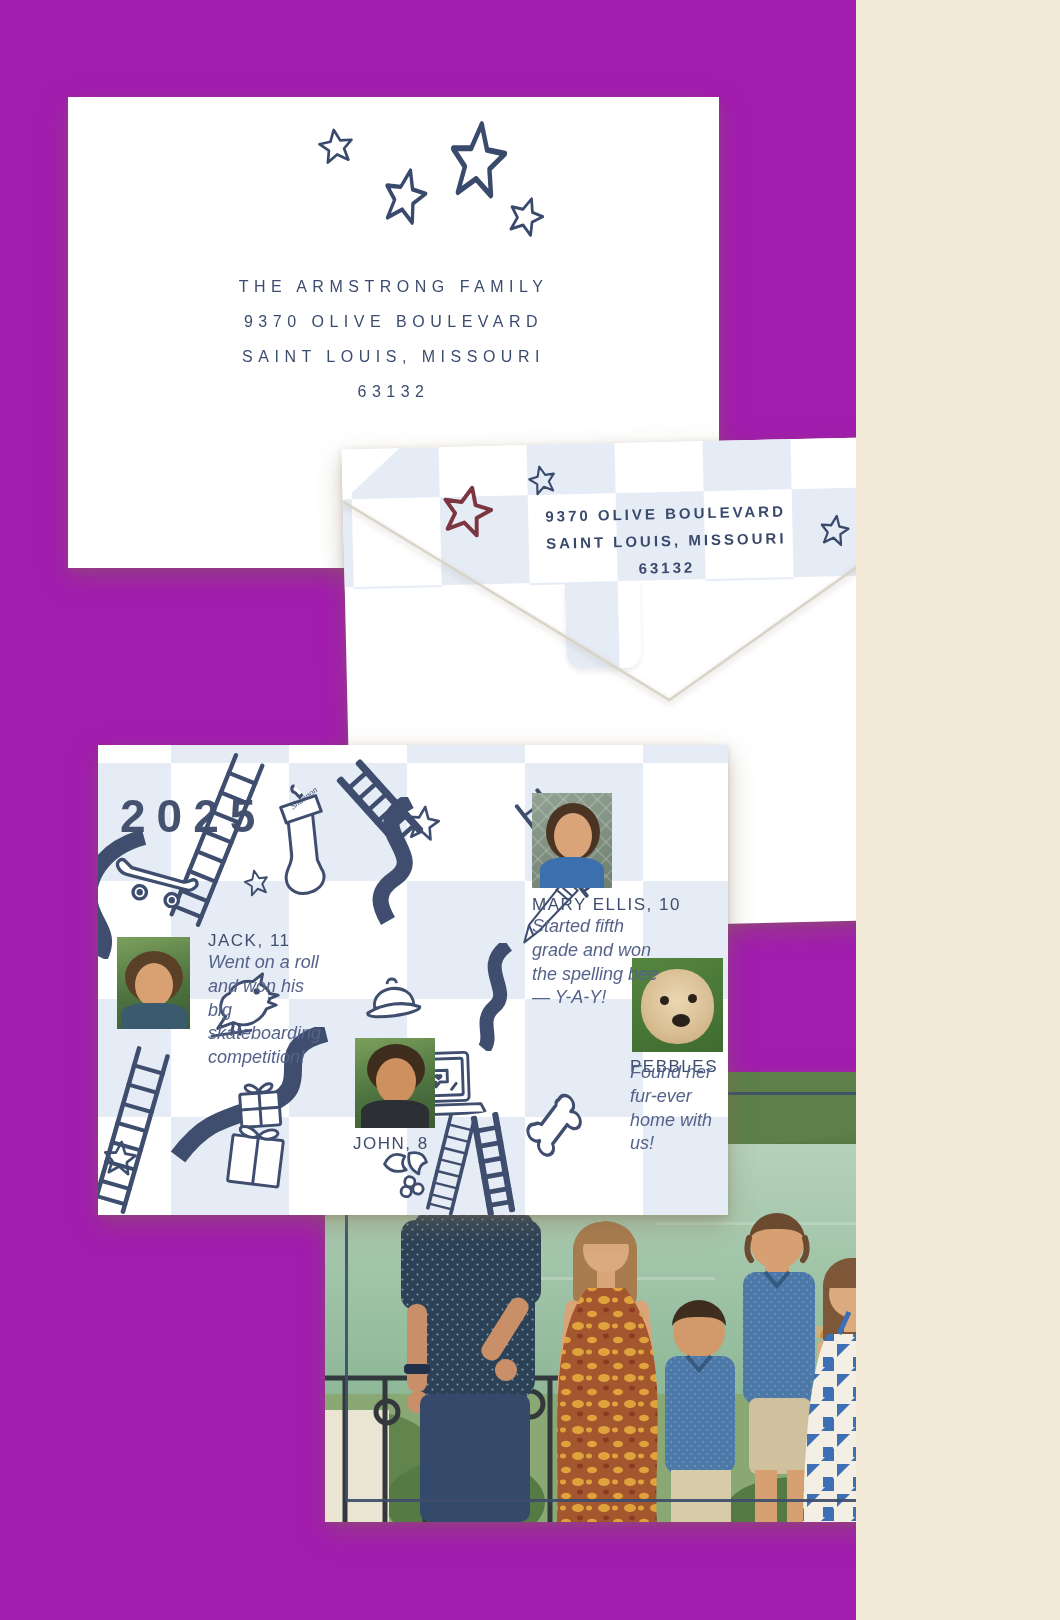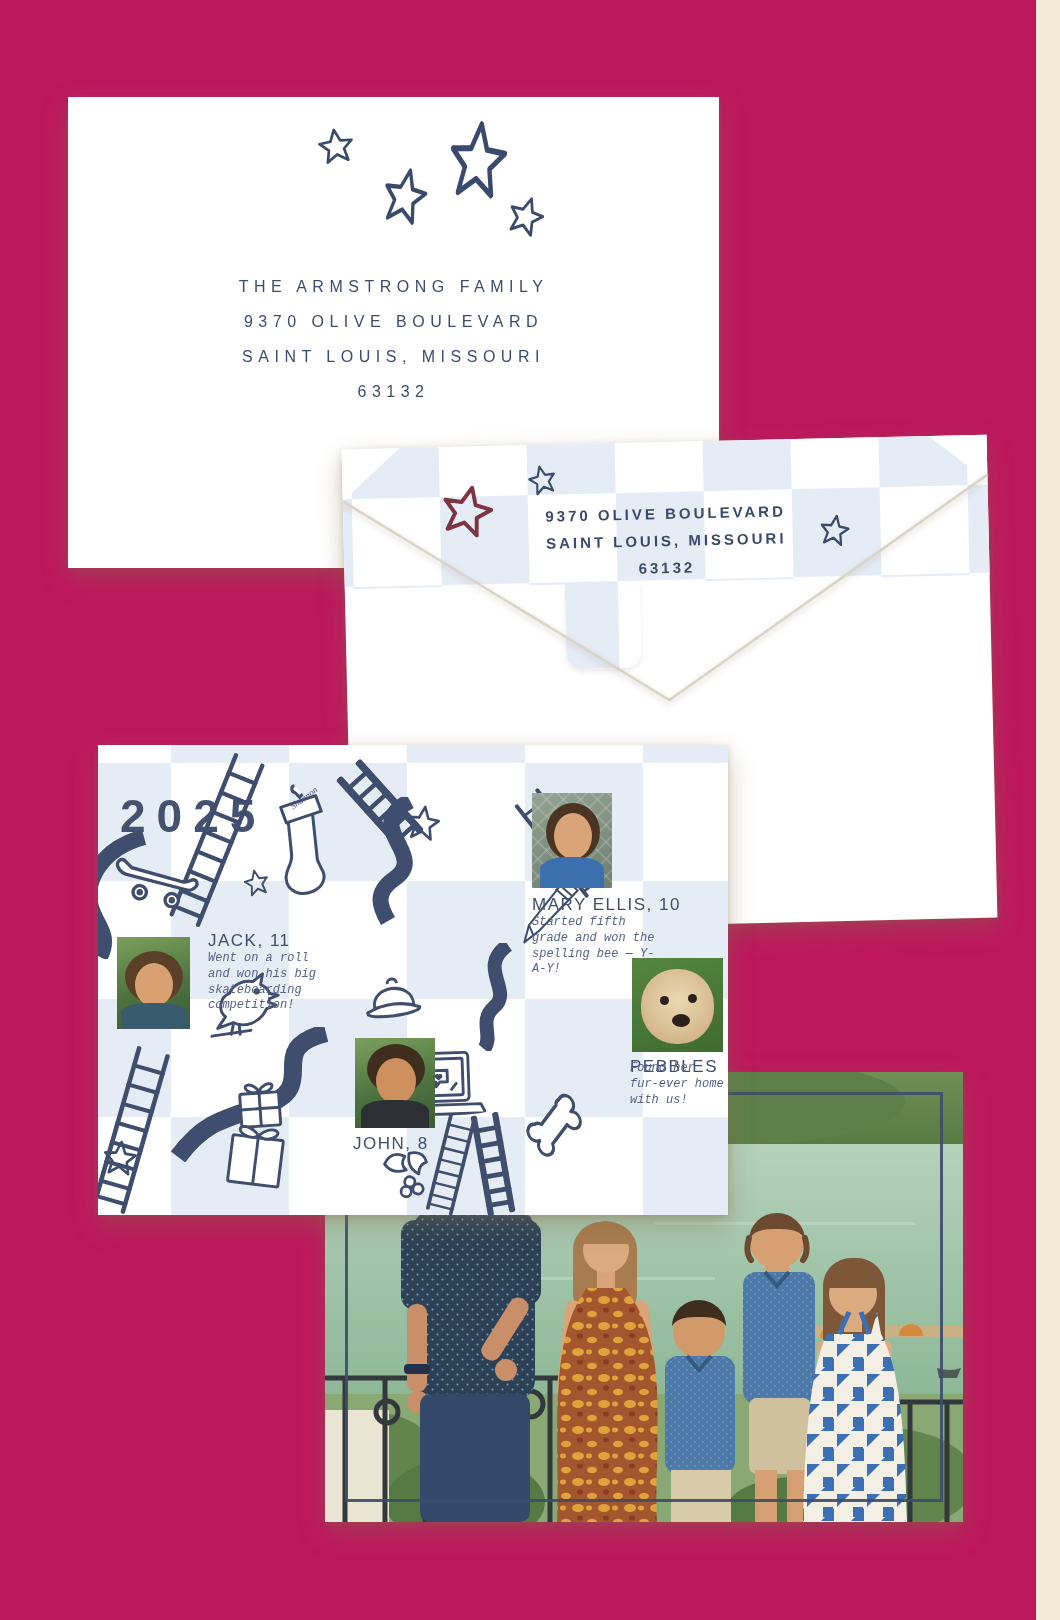--- a/index.html
+++ b/index.html
@@ -1,17 +1,17 @@
 <!DOCTYPE html>
 <html><head>
 <meta charset="utf-8">
 <style>
   html,body{margin:0;padding:0;}
   body{background:#f2e9d7;}
-  .stage{position:relative;width:1036px;height:1620px;background:#be185d;overflow:hidden;
+  .stage{position:relative;width:856px;height:1620px;background:#a21caf;overflow:hidden;
          font-family:"Liberation Sans",sans-serif;}
   .piece{position:absolute;background:#fff;}
   .shadowed{box-shadow:0 10px 24px rgba(130,108,75,.38),0 2px 6px rgba(130,108,75,.25);}
   .doodle{position:absolute;}
   .doodle svg{display:block;width:100%;height:100%;}
 
   
   .env-front{left:68px;top:97px;width:651px;height:471px;}
   .addr-block{position:absolute;left:0;top:172px;width:100%;text-align:center;
               color:#3c4c6e;font-size:16px;font-weight:500;letter-spacing:5.5px;line-height:35px;}
@@ -28,22 +28,22 @@
   .ret-block{position:absolute;left:0;top:58px;width:100%;text-align:center;
              color:#3a4a6c;font-size:15px;font-weight:700;letter-spacing:3px;line-height:27px;}
 
   
   .card-back{left:98px;top:745px;width:630px;height:470px;overflow:hidden;
       background-image:repeating-conic-gradient(#e6ecf5 0 25%, #ffffff 0 50%);
       background-size:236px 236px;background-position:73px 18px;background-color:#fff;}
   .year{position:absolute;left:22px;top:44px;font-size:46px;font-weight:700;
         letter-spacing:11px;color:#44526f;}
   .kid-name{position:absolute;font-size:17px;font-weight:400;letter-spacing:1.5px;color:#3f4e6e;}
-  .kid-cap{position:absolute;font-family:Liberation Mono, monospace;font-style:italic;
-           font-size:12px;line-height:1.32;color:#55628a;}
+  .kid-cap{position:absolute;font-family:Liberation Sans, sans-serif;font-style:italic;
+           font-size:18px;line-height:1.32;color:#55628a;}
   .photo{position:absolute;overflow:hidden;background:linear-gradient(165deg,#7ba05c,#4e7340 55%,#3c5c33);}
   .photo .hair{position:absolute;border-radius:50%;background:#4b3421;}
   .photo .face{position:absolute;border-radius:50%;background:#d9a071;}
   .photo .shirt{position:absolute;border-radius:40% 40% 0 0;background:#2e3d4e;}
   .photo.fence{background:linear-gradient(160deg,#93a393,#6f7f6f);}
   .photo.fence:before{content:"";position:absolute;inset:0;
      background:repeating-linear-gradient(45deg,rgba(255,255,255,.14) 0 2px,transparent 2px 12px),
                 repeating-linear-gradient(-45deg,rgba(255,255,255,.14) 0 2px,transparent 2px 12px);}
   .dog-photo{position:absolute;overflow:hidden;background:linear-gradient(160deg,#55863f,#3f6b30);}
   .dog-head{position:absolute;left:10%;top:12%;width:80%;height:80%;border-radius:48%;

